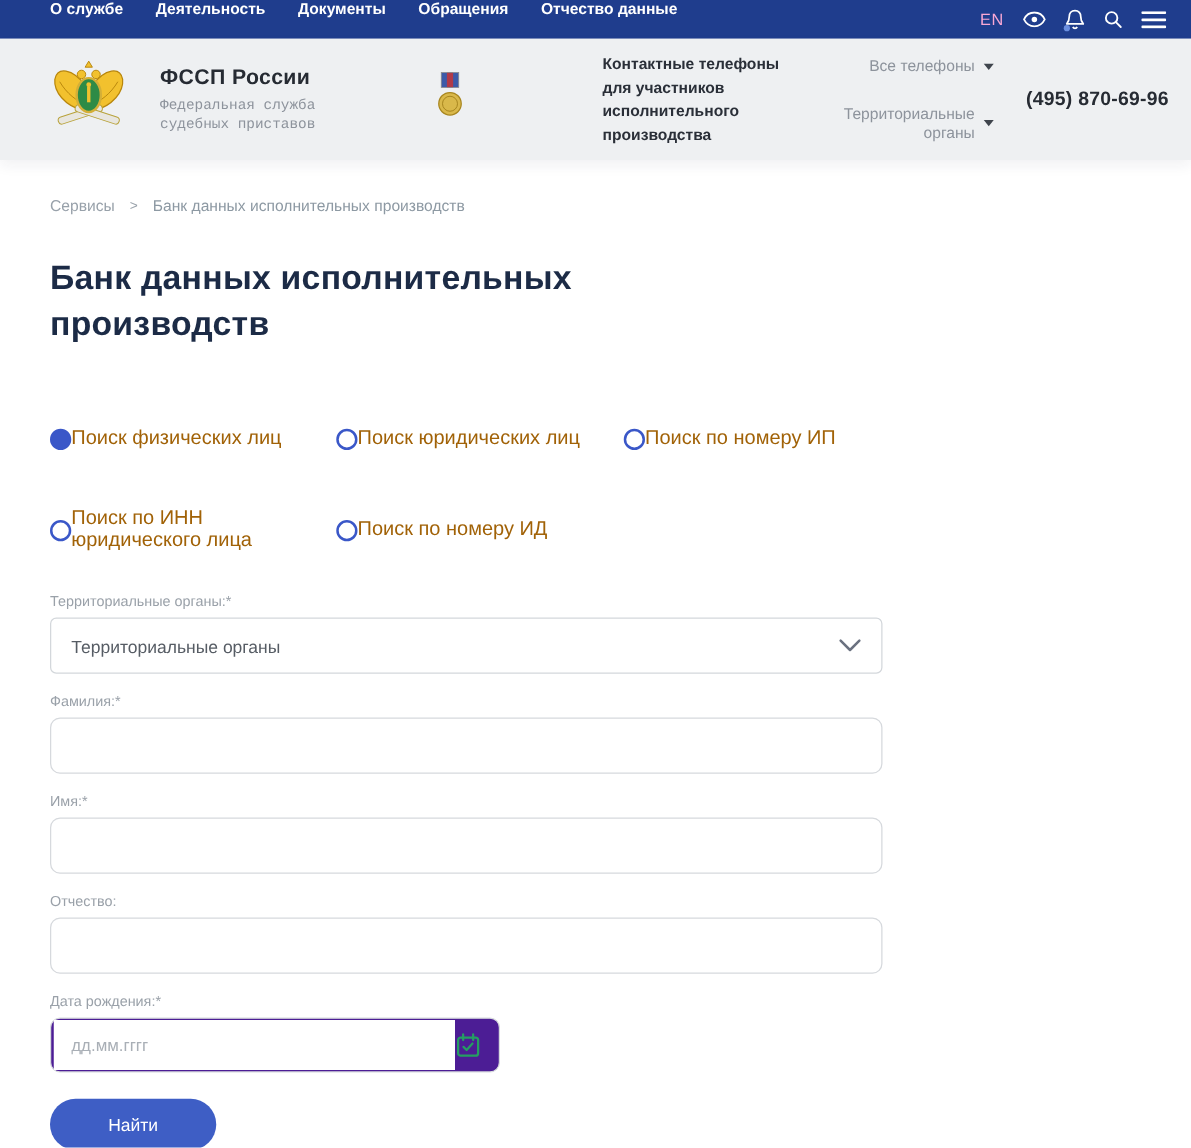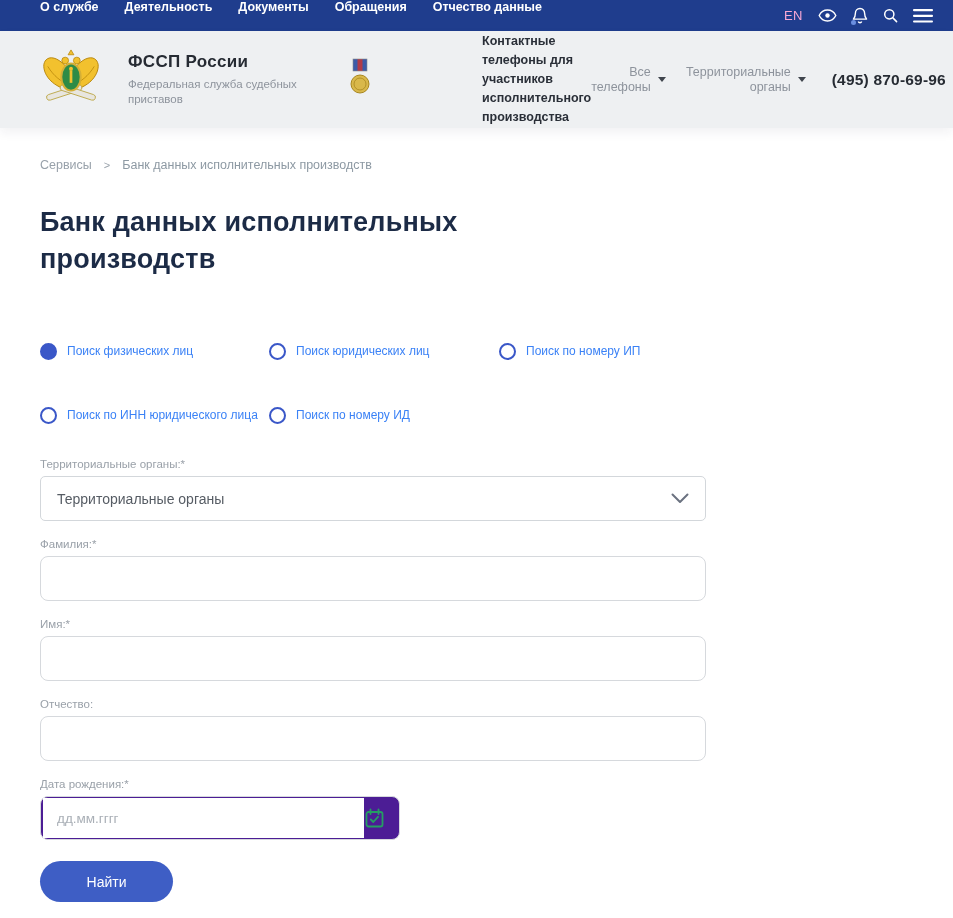--- a/index.html
+++ b/index.html
@@ -16,26 +16,26 @@
   .icon-btn { display:flex; align-items:center; justify-content:center; cursor:pointer; position:relative; }
   .bell-dot { position:absolute; left:-1px; bottom:0; width:5px; height:5px;
     border-radius:50%; background:#6b8fe0; }
 
   
   .header { height:97px; background:#eef0f2; display:flex; align-items:center;
     padding:0 16px 0 40px; position:relative; z-index:2;
     box-shadow:0 5px 10px rgba(30,40,60,.06); }
   .logo-wrap { display:flex; align-items:center; gap:26px; }
   .org-name { font-size:17px; font-weight:bold; color:#262b33; letter-spacing:.3px; }
-  .org-sub { font-size:11.5px; color:#8d939c; width:172px; line-height:15px; margin-top:5px; }
+  .org-sub { font-size:11.5px; color:#8d939c; width:172px; line-height:15px; margin-top:5px;font-family:Liberation Mono, monospace; }
   .medal { margin-left:50px; flex:none; }
   .contact { margin-left:112px; width:152px; font-size:12.5px; font-weight:bold;
     color:#2a2f38; line-height:19px; }
   .hdr-right { margin-left:auto; display:flex; align-items:center; gap:26px; padding-right:2px; }
-  .dropcol { display:flex; flex-direction:row; align-items:flex-end; gap:7px; }
+  .dropcol { display:flex; flex-direction:column; align-items:flex-end; gap:23px; }
   .dd { display:flex; align-items:center; gap:7px; color:#8d939c; font-size:12.5px;
     cursor:pointer; }
   .dd .dd-text { text-align:right; line-height:15px; }
   .dd .dd-text.narrow { width:118px; }
   .caret { width:0; height:0; border-left:4px solid transparent;
     border-right:4px solid transparent; border-top:5px solid #3f454d; flex:none; }
   .phone { font-size:15.5px; font-weight:bold; color:#262b33; letter-spacing:.2px; white-space:nowrap; }
 
   
   .main { padding-left:40px; }
@@ -45,21 +45,21 @@
   .crumb-sep { font-size:11px; color:#98a1aa; }
   .page-title { margin-top:32px; width:470px; font-size:27px; font-weight:bold;
     color:#1c2b46; line-height:37px; letter-spacing:.2px; }
 
   .radios { margin-top:64px; display:grid; grid-template-columns:229px 230px auto;
     row-gap:46px; align-items:center; width:680px; }
   .radio-item { display:flex; align-items:center; cursor:pointer; }
   .radio { width:17px; height:17px; border-radius:50%; border:2px solid #3a57c8;
     background:#fff; flex:none; }
   .radio.checked { background:#3a57c8; }
-  .radio-item .lbl { margin-left:10px; font-size:12px; color:#3b82f6; line-height:18px; }
+  .radio-item .lbl { font-size:16px; color:#a16207; line-height:18px; }
   .radio-item:nth-child(5) .lbl { max-width:160px; }
 
   .form { margin-top:34px; width:666px; }
   .fld-label { font-size:11.5px; color:#9aa1a9; margin-bottom:6px; margin-top:17px; }
   .fld-label:first-child { margin-top:0; }
   .select { height:45px; border:1px solid #d3d7db; border-radius:5px; background:#fff;
     display:flex; align-items:center; justify-content:space-between;
     padding:0 16px; font-size:14px; color:#565c64; cursor:pointer; }
   .txt-input { width:100%; height:45px; border:1px solid #d6d9dd; border-radius:8px;
     background:#fff; font-size:14px; color:#3a4047; padding:0 14px; outline:none;

